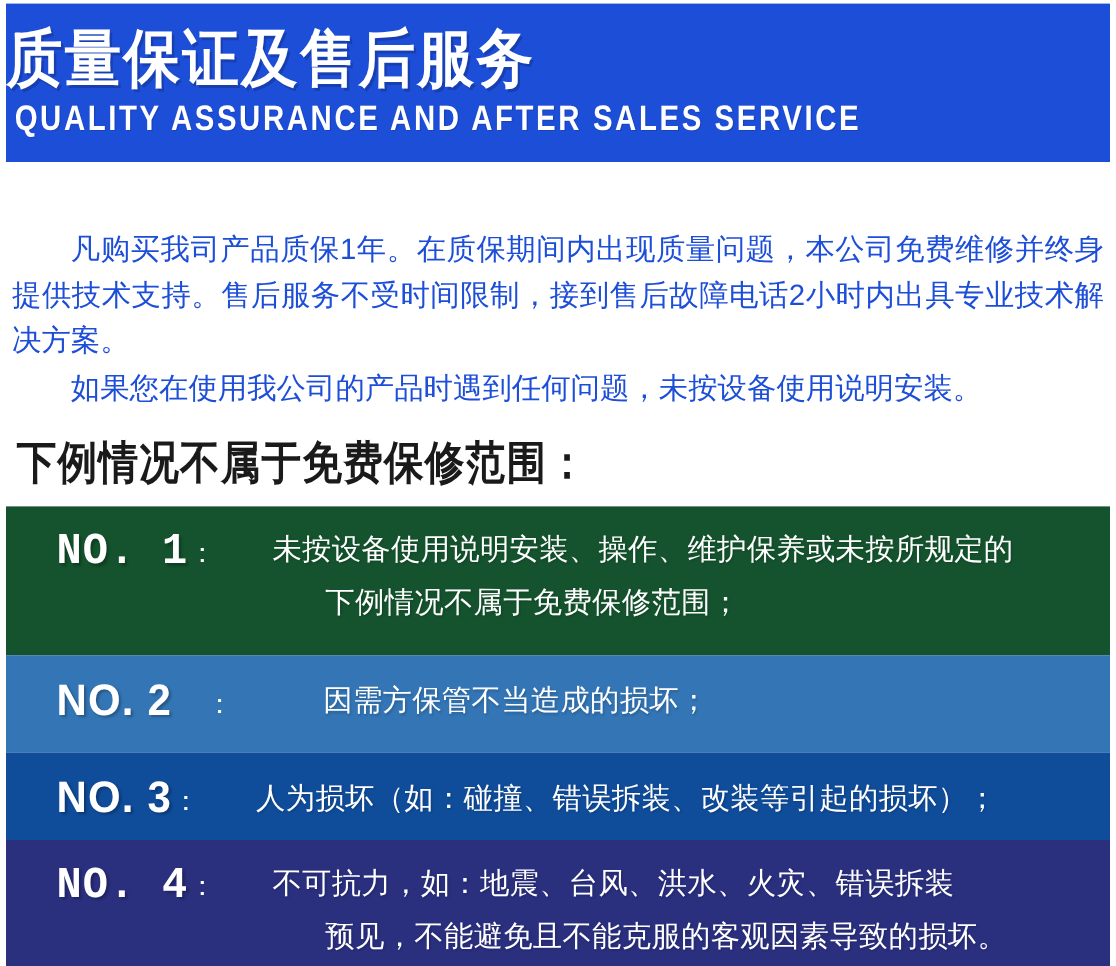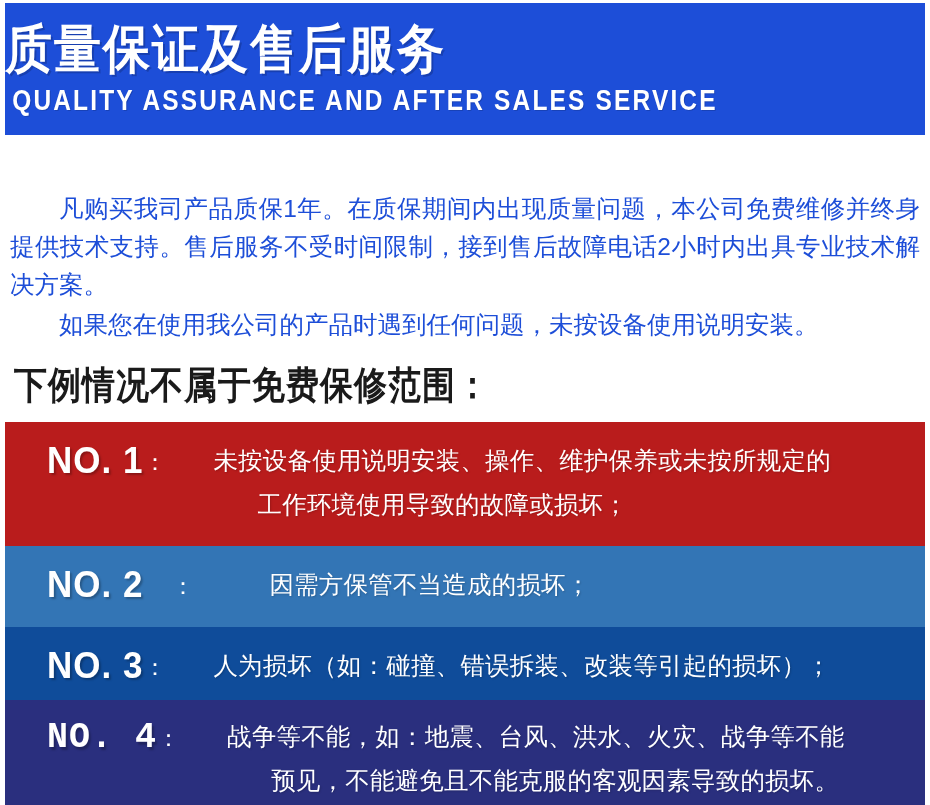--- a/index.html
+++ b/index.html
@@ -89,21 +89,21 @@
     top: 422px;
     width: 920px;
   }
   .band {
     display: flex;
     align-items: flex-start;
     box-sizing: border-box;
     color: #ffffff;
     padding: 14px 14px 14px 42px;
   }
-  .band-1 { background: #b91c1c; height: 124px; }
+  .band-1 { background: #14532d; height: 124px; font-family: Liberation Mono, monospace; }
   .band-2 { background: #3375b5; height: 81px; gap: 28px; }
   .band-3 { background: #0f4c9a; height: 73px; }
   .band-4 { background: #2a2f7e; height: 105px; font-family: Liberation Mono, monospace; }
 
   .band-no {
     flex: 0 0 auto;
     font-size: 35px;
     font-weight: bold;
     letter-spacing: 1px;
     line-height: 46px;
@@ -147,21 +147,21 @@
 
 <div class="section-heading">下例情况不属于免费保修范围：</div>
 
 <div class="bands">
 
   <div class="band band-1">
     <span class="band-no">NO. 1</span>
     <span class="band-colon">：</span>
     <span class="band-text">
       <span>未按设备使用说明安装、操作、维护保养或未按所规定的</span>
-      <span class="line2">工作环境使用导致的故障或损坏；</span>
+      <span class="line2">下例情况不属于免费保修范围；</span>
     </span>
   </div>
 
   <div class="band band-2">
     <span class="band-no">NO. 2</span>
     <span class="band-colon">：</span>
     <span class="band-text">
       <span>因需方保管不当造成的损坏；</span>
     </span>
   </div>
@@ -171,18 +171,18 @@
     <span class="band-colon">：</span>
     <span class="band-text">
       <span>人为损坏（如：碰撞、错误拆装、改装等引起的损坏）；</span>
     </span>
   </div>
 
   <div class="band band-4">
     <span class="band-no">NO. 4</span>
     <span class="band-colon">：</span>
     <span class="band-text">
-      <span>战争等不能，如：地震、台风、洪水、火灾、战争等不能</span>
+      <span>不可抗力，如：地震、台风、洪水、火灾、错误拆装</span>
       <span class="line2">预见，不能避免且不能克服的客观因素导致的损坏。</span>
     </span>
   </div>
 
 </div>
 
 </body></html>

